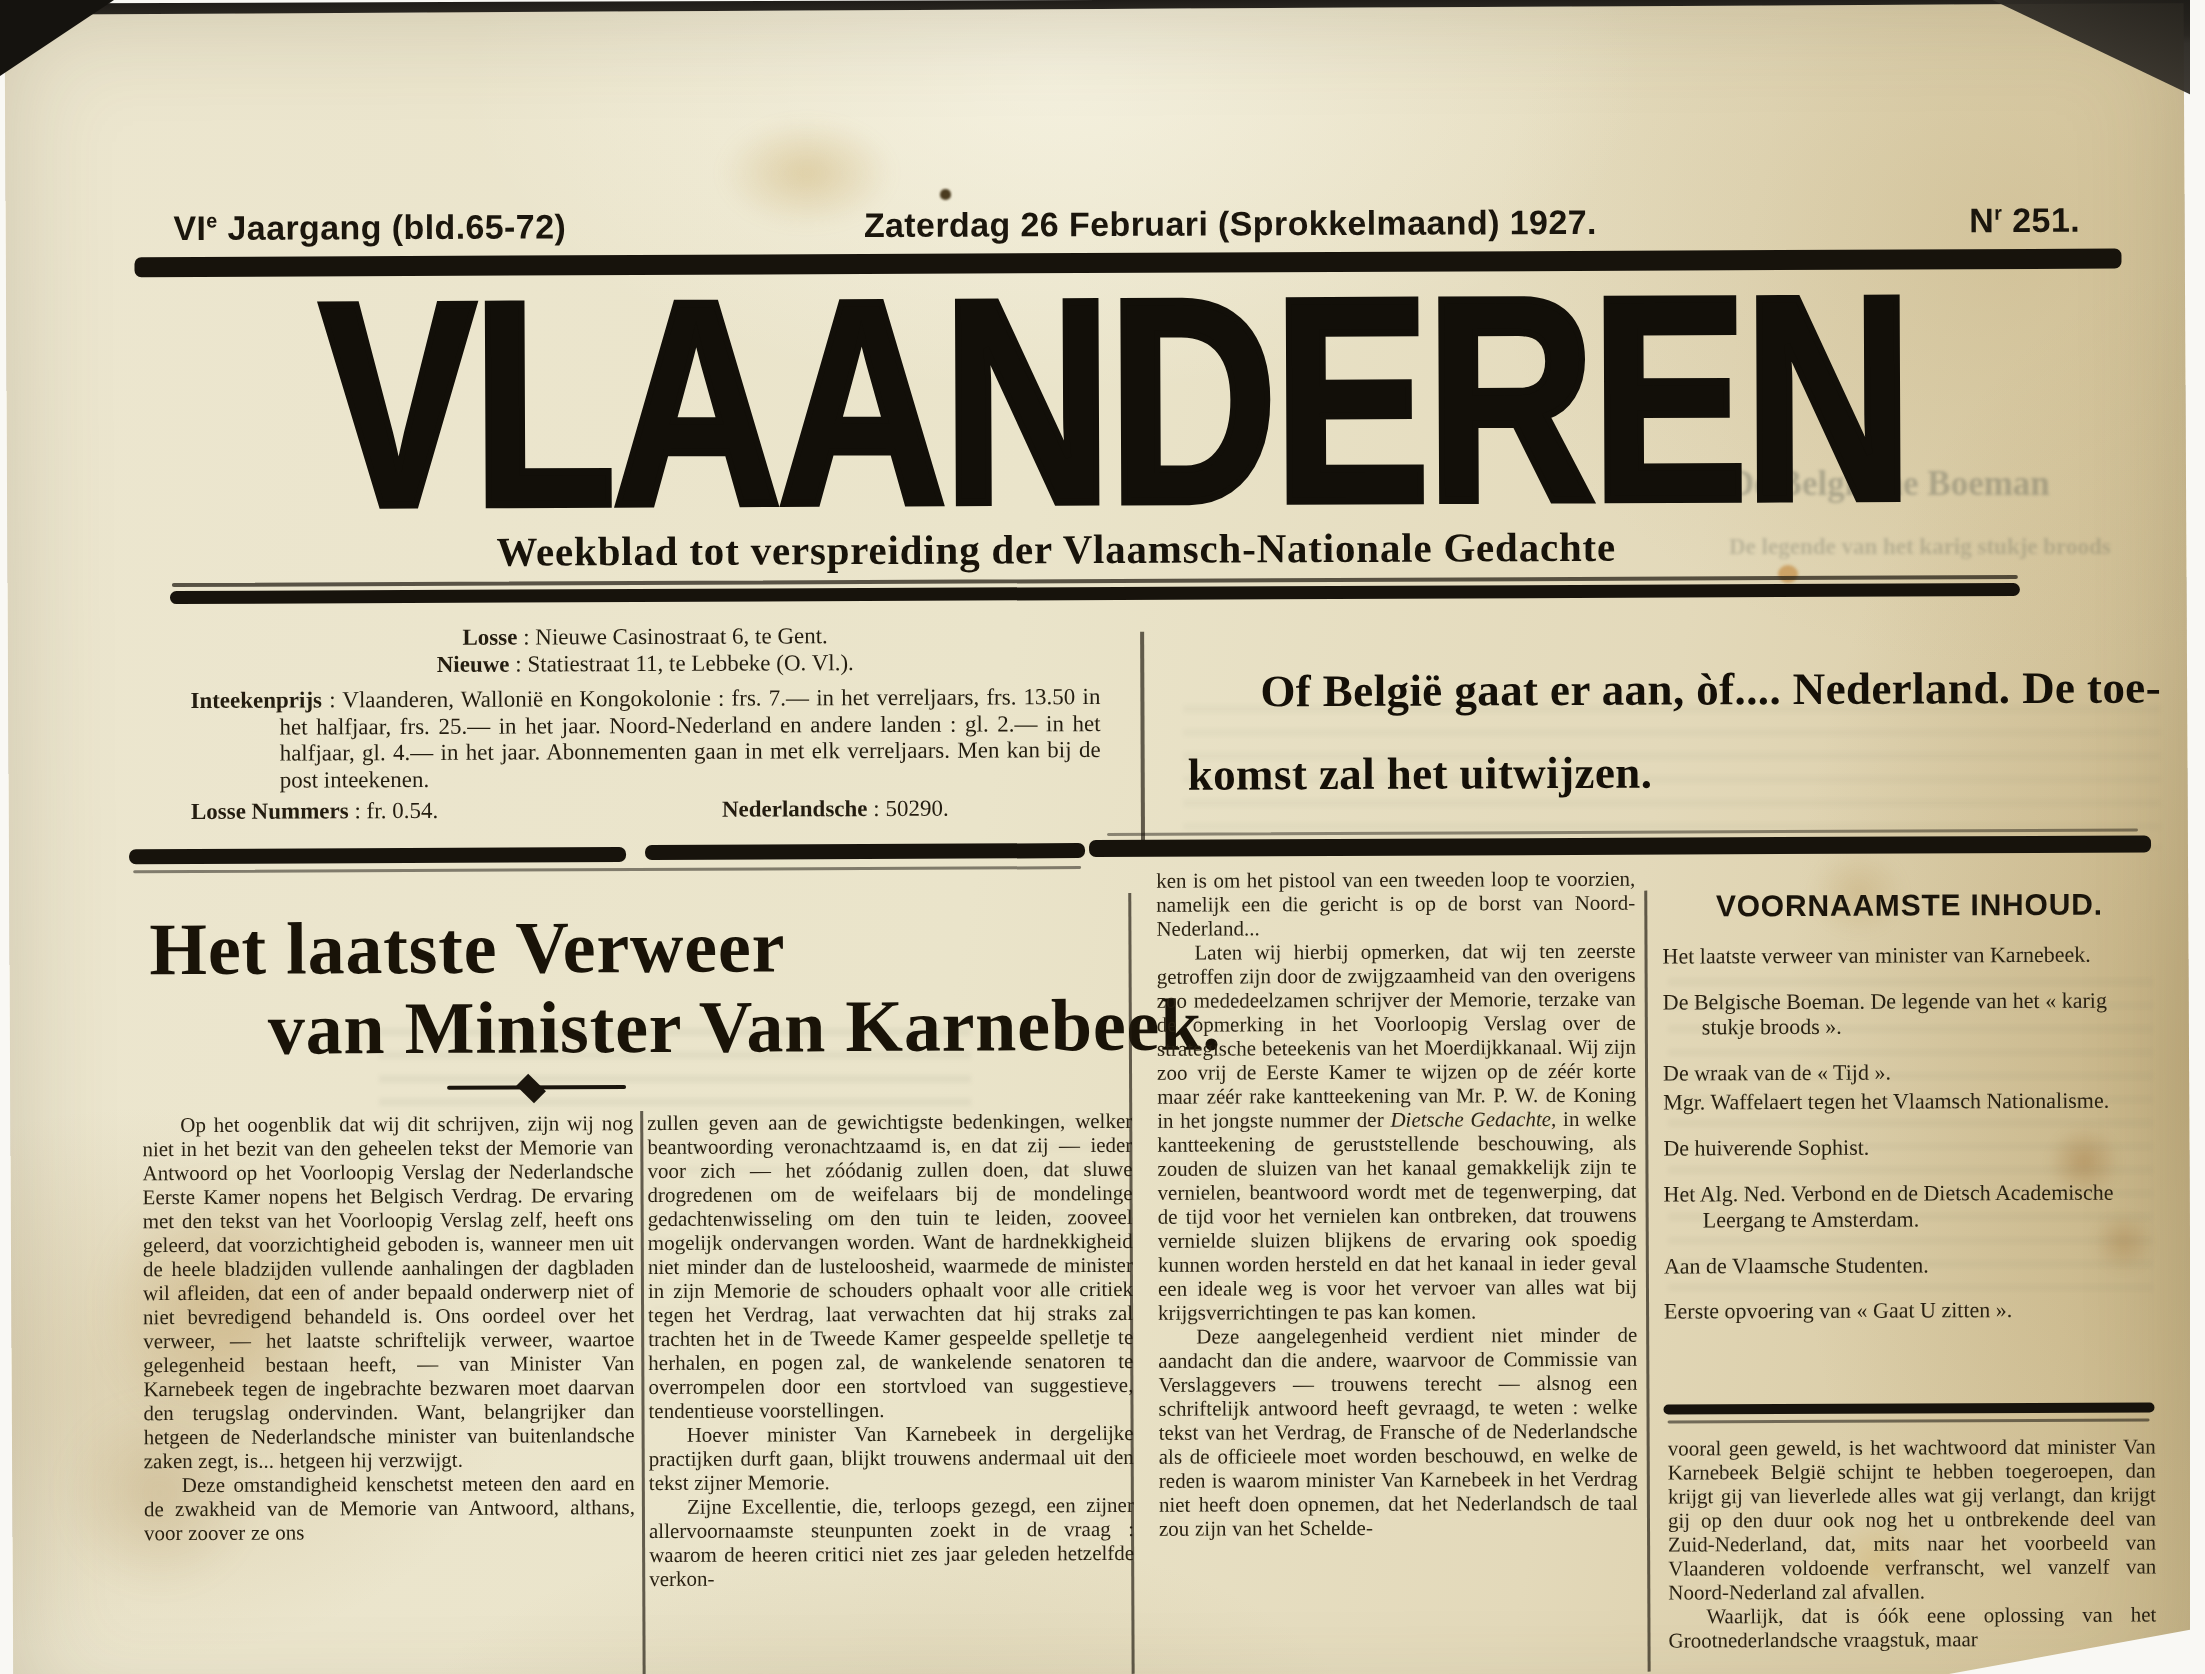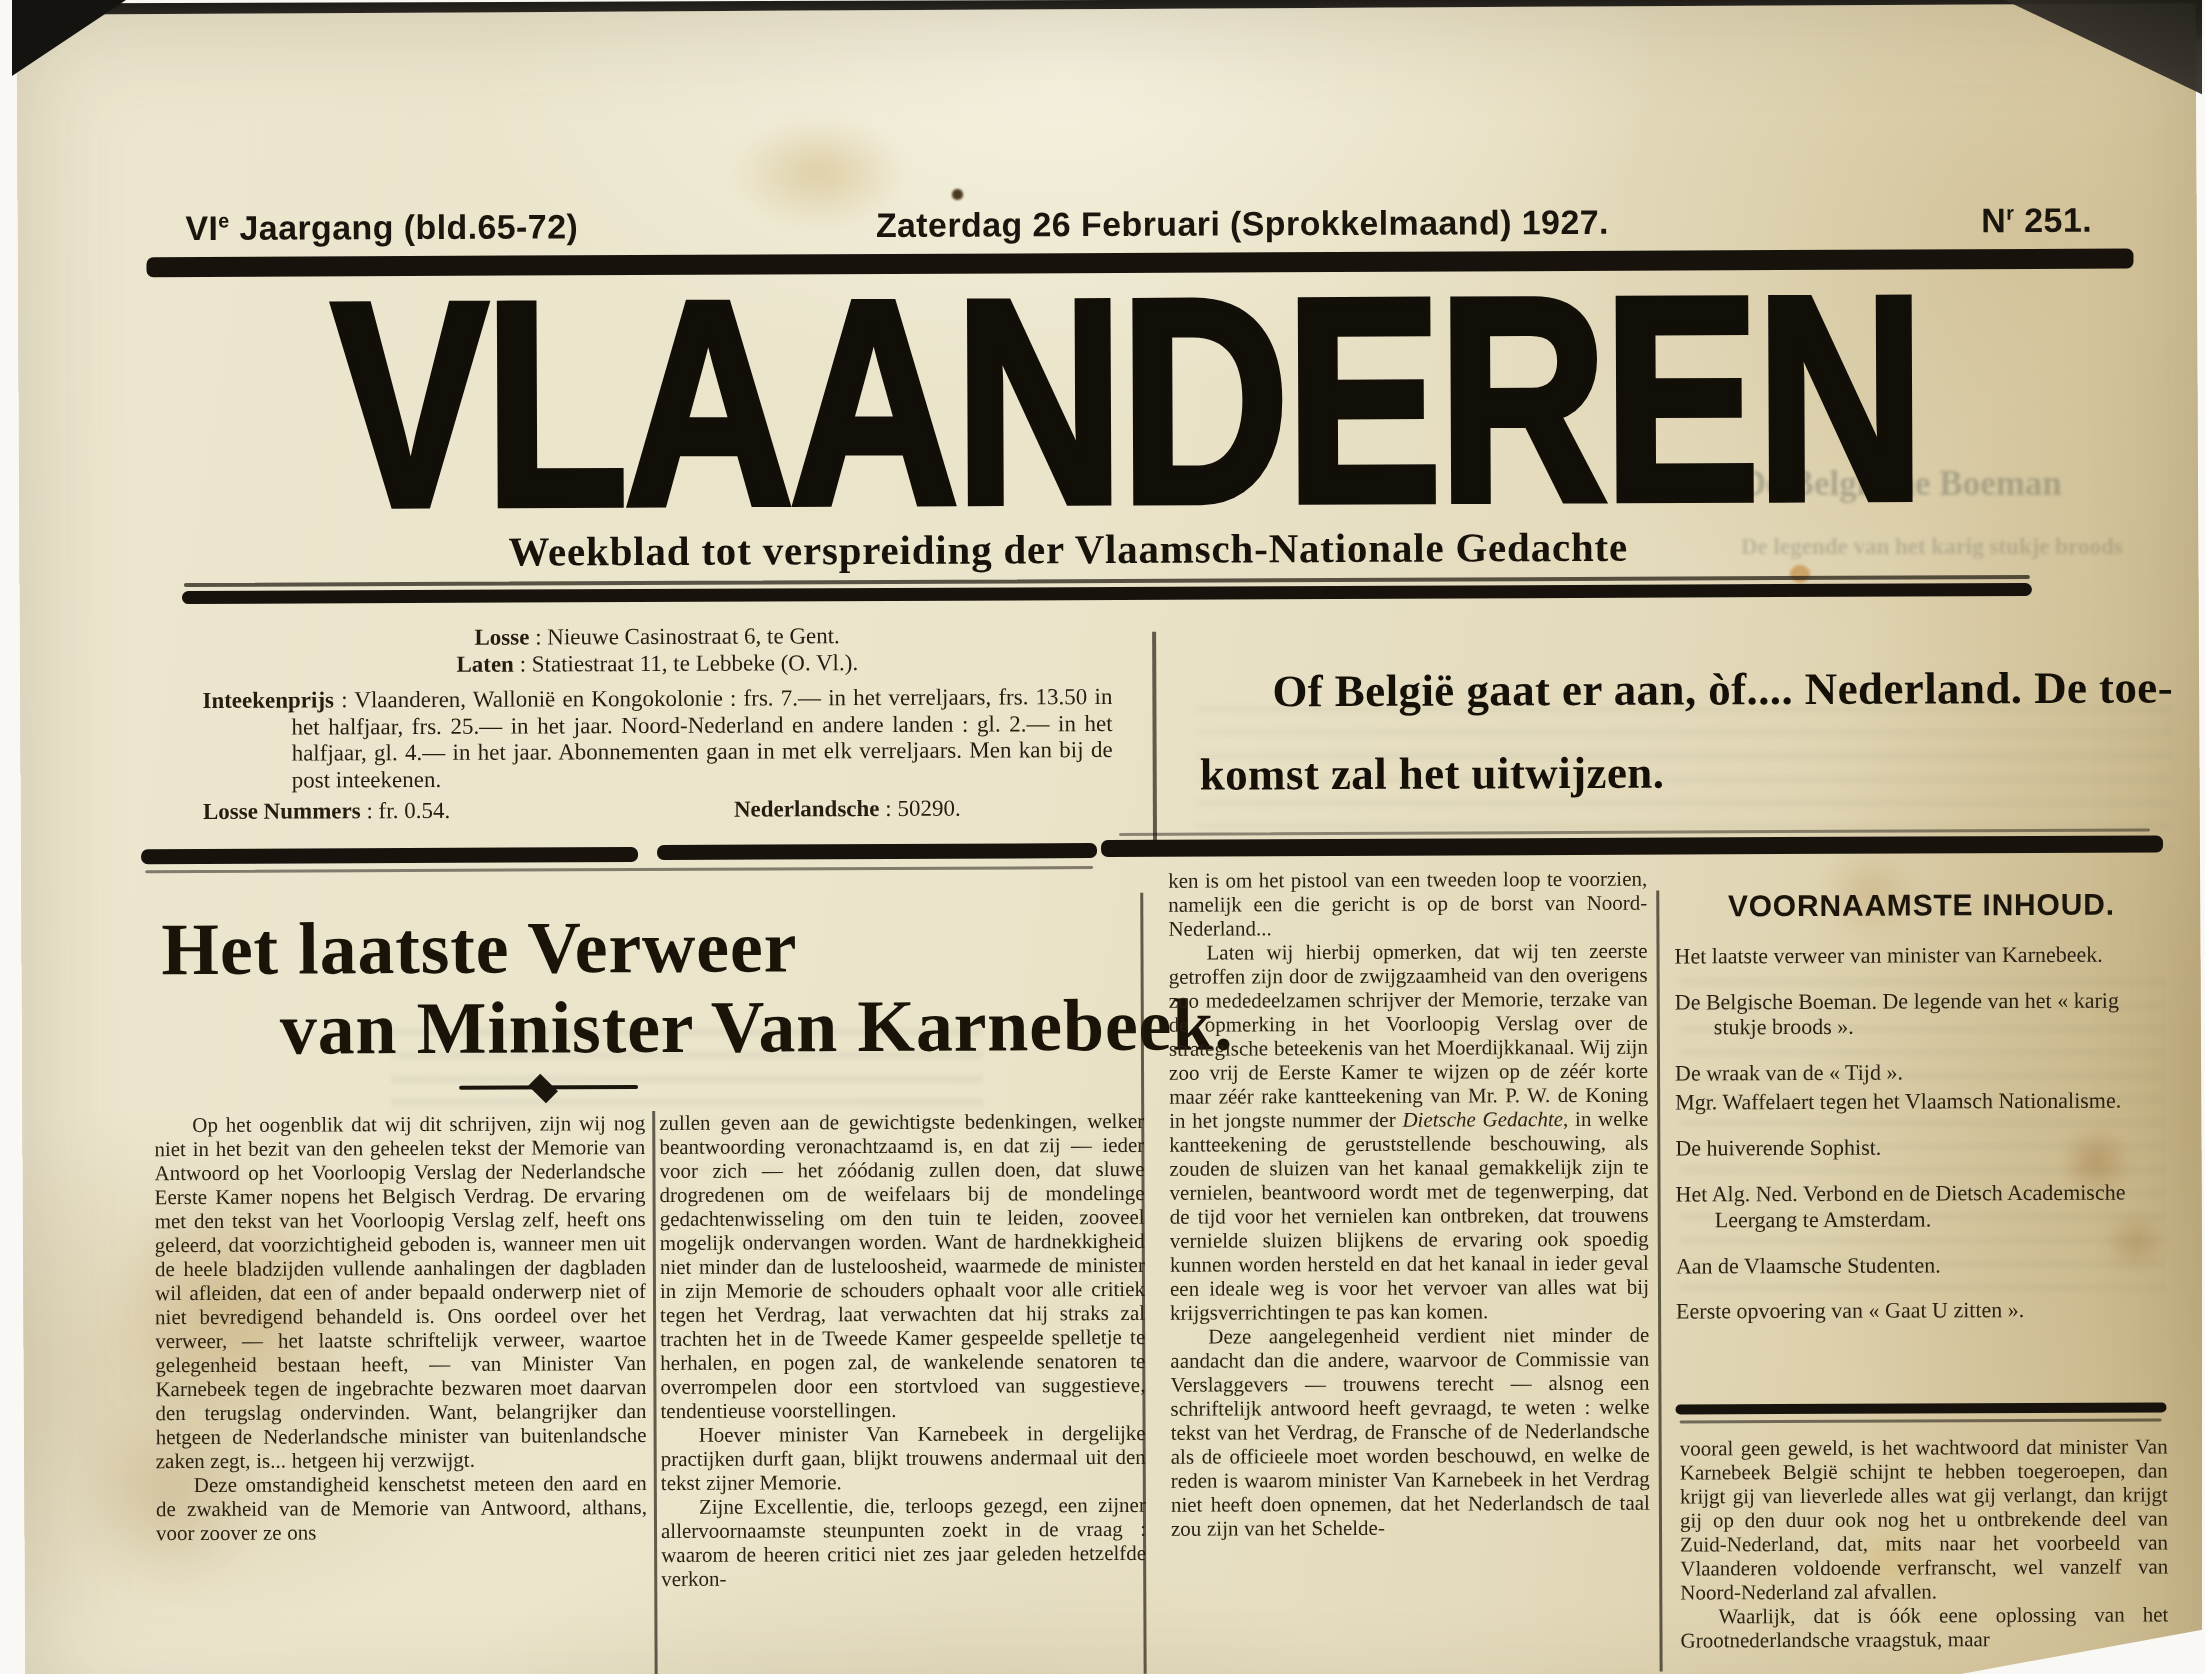--- a/index.html
+++ b/index.html
@@ -1,18 +1,18 @@
 <!DOCTYPE html>
 <html lang="nl" style="font-size:12px"><head>
 <meta charset="utf-8">
 <style>
   html,body{margin:0;padding:0;}
   body{width:2205px;height:1674px;background:#f9f8f4;overflow:hidden;position:relative;
        font-family:"Liberation Serif",serif;}
-  #page{position:absolute;inset:0;overflow:hidden;margin-left:12px;}
+  #page{position:absolute;inset:0;overflow:hidden;}
 
   
   .backdrop-top{position:absolute;left:-9px;top:0;width:2223px;height:47px;
     background:linear-gradient(180deg,#1f1c18 0%,#35312a 50%,#6b645a 82%,rgba(107,100,90,0) 100%);
     transform:rotate(-0.18deg);}
   .paper{position:absolute;left:9px;top:9px;width:2179px;height:1711px;
     transform:rotate(-0.3deg);transform-origin:50% 50%;
     background:
       radial-gradient(986px 531px at 48% 4%, rgba(252,250,238,0.55), rgba(0,0,0,0) 60%),
       radial-gradient(834px 683px at 92% 14%, rgba(186,164,112,0.30), rgba(0,0,0,0) 62%),
@@ -164,21 +164,21 @@
 
     <div class="rule rule-top"></div>
 
     <div class="masthead"><span>VLAANDEREN</span></div>
     <div class="subtitle">Weekblad tot verspreiding der Vlaamsch-Nationale Gedachte</div>
     <div class="rule rule-sub-thin"></div>
     <div class="rule rule-sub-thick"></div>
 
     <div class="colo">
       <div class="c-center"><b>Losse</b><span> : Nieuwe Casinostraat 6, te Gent.</span></div>
-      <div class="c-center"><b>Laten</b><span> : Statiestraat 11, te Lebbeke (O. Vl.).</span></div>
+      <div class="c-center"><b>Nieuwe</b><span> : Statiestraat 11, te Lebbeke (O. Vl.).</span></div>
       <div class="c-prijs"><b>Inteekenprijs</b><span> : Vlaanderen, Wallonië en Kongokolonie : frs. 7.— in het verreljaars, frs. 13.50 in het halfjaar, frs. 25.— in het jaar. Noord-Nederland en andere landen : gl. 2.— in het halfjaar, gl. 4.— in het jaar. Abonnementen gaan in met elk verreljaars. Men kan bij de post inteekenen.</span></div>
       <div class="c-row">
         <span><b>Losse Nummers</b><span> : fr. 0.54.</span></span>
         <span class="c-post"><b>Nederlandsche</b><span> : 50290.</span></span>
       </div>
     </div>
     <div class="vr vr-colo"></div>
 
     <div class="motto">
       <div class="m1">Of België gaat er aan, òf.... Nederland. De toe-</div>

